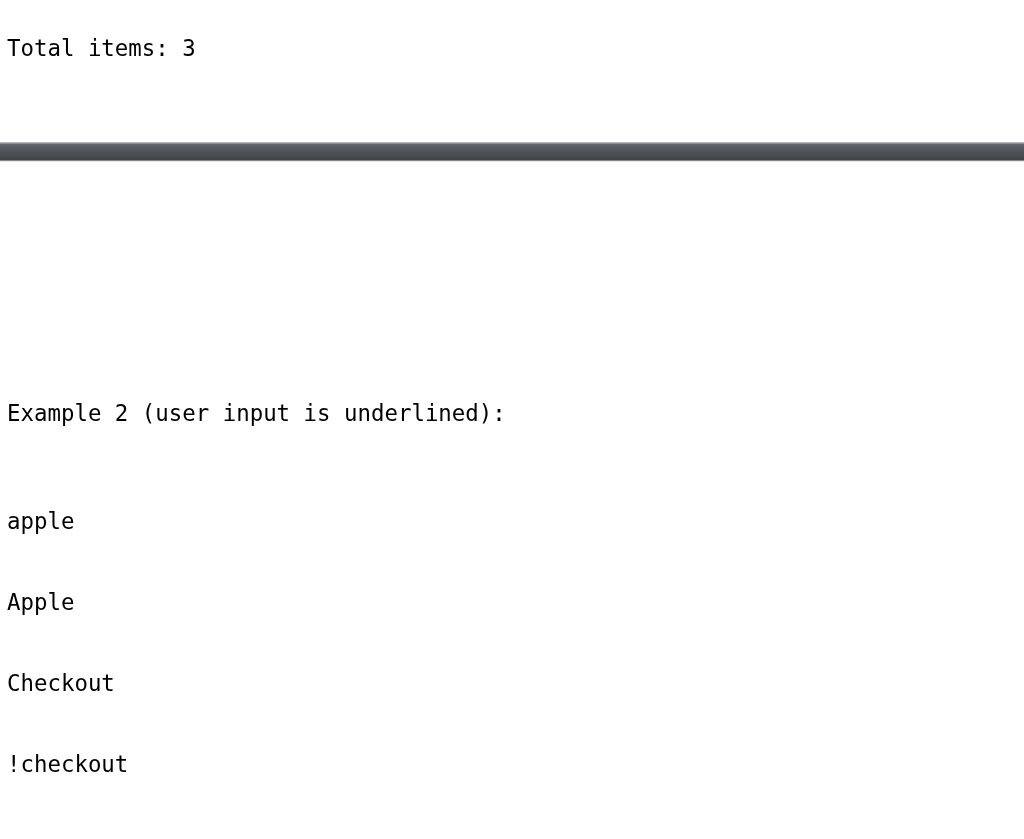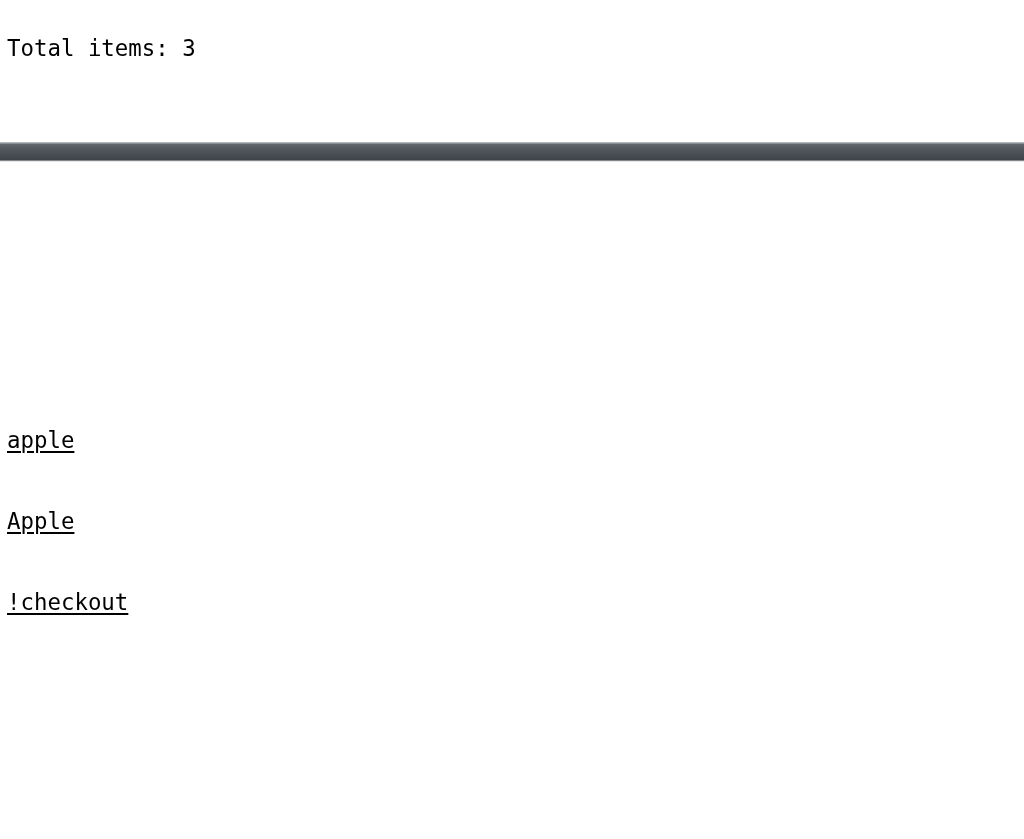--- a/index.html
+++ b/index.html
@@ -43,21 +43,20 @@
     top: 292px;
   }
 
   .line {
     display: block;
     height: 27px;
     white-space: pre;
   }
 
   .line .ul {
-    text-decoration: underline;
     text-decoration-thickness: 1.5px;
     text-underline-offset: 3px;
   }
 
   
   .separator-bar {
     position: absolute;
     left: 0;
     top: 142px;
     width: 1024px;
@@ -90,23 +89,25 @@
 
   <div class="console console-top">
     <span class="line">Total items: 3</span>
   </div>
 
   <div class="separator-bar"></div>
 
   <div class="console console-main">
 
     
+    <span class="line">Example 2 (user input is underlined):</span>
 
     <span class="line"><span class="ul">apple</span></span>
     <span class="line"><span class="ul">Apple</span></span>
+    <span class="line"><span class="ul">Checkout</span></span>
     <span class="line"><span class="ul">!checkout</span></span>
 
     
     
     
     
     
     
     
 

